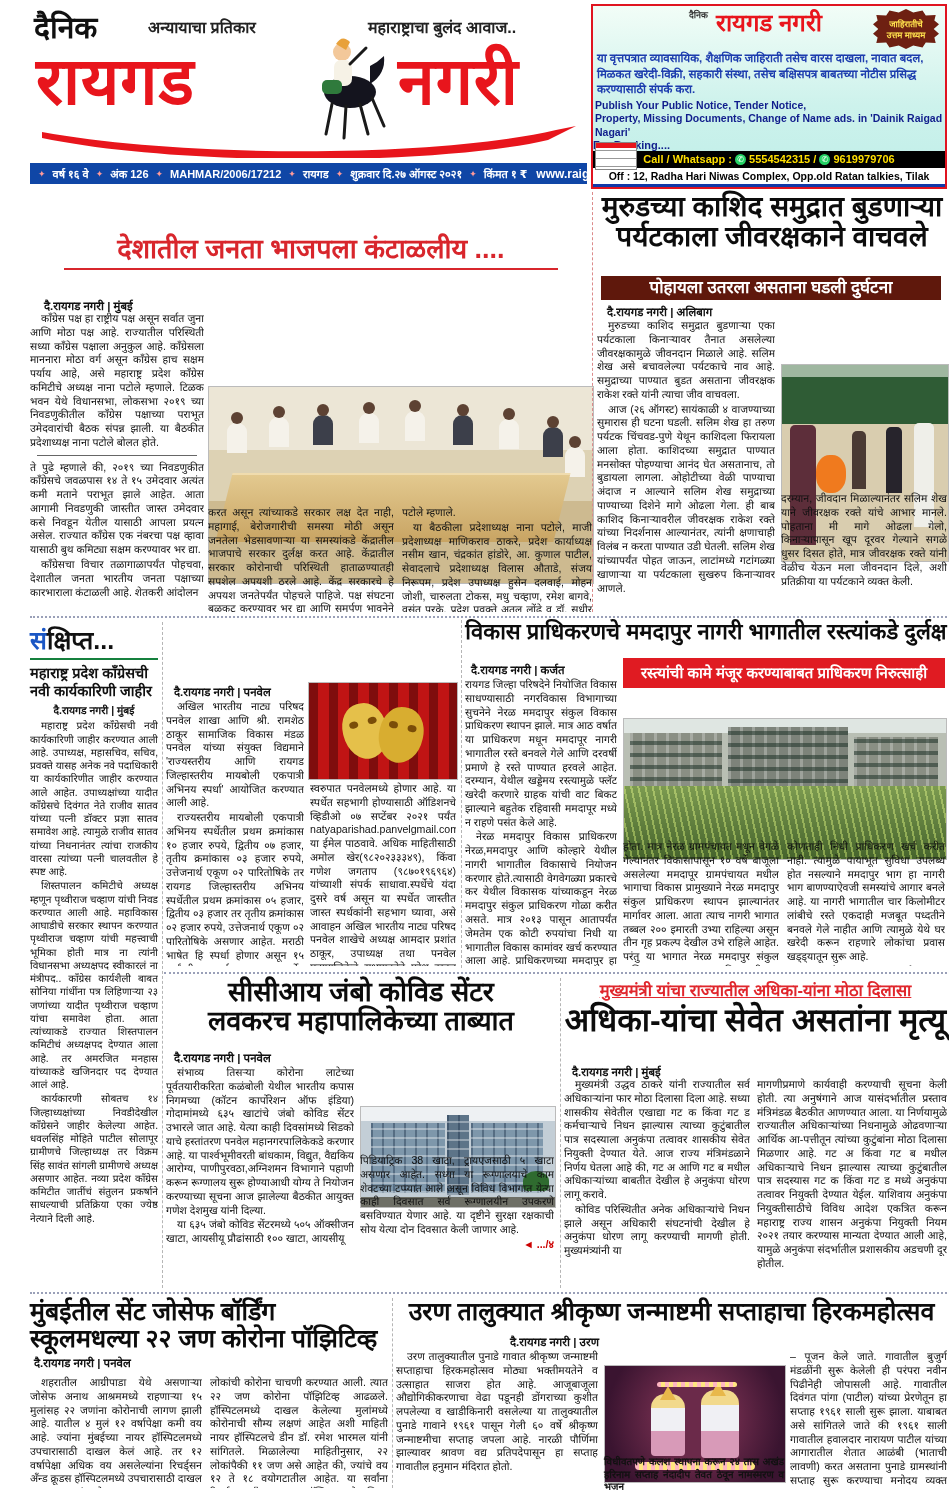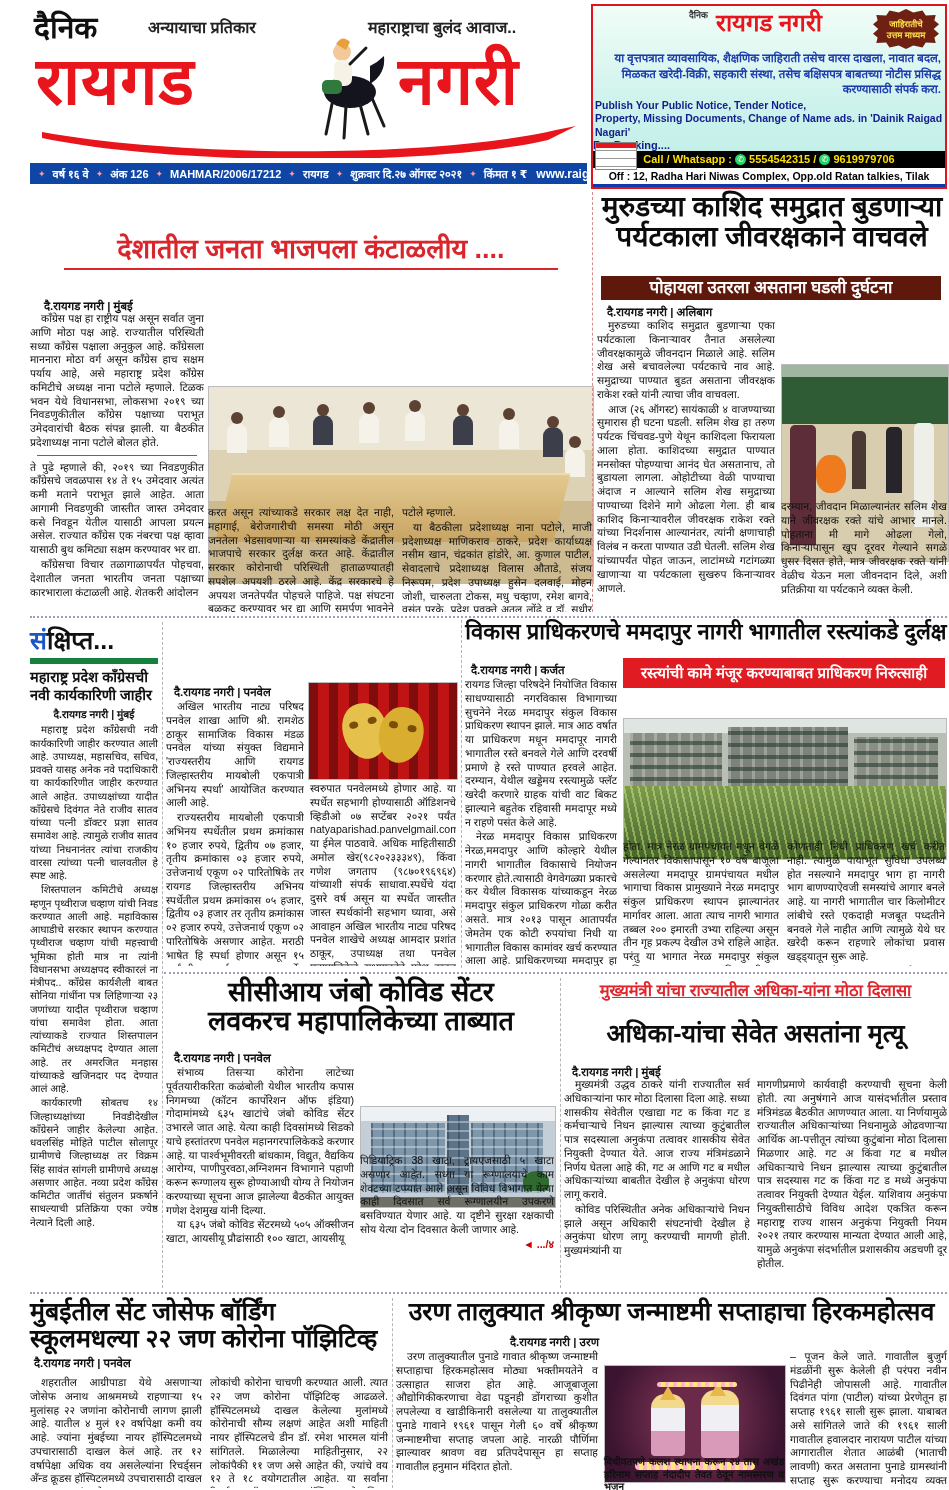--- a/index.html
+++ b/index.html
@@ -16,21 +16,21 @@
   .infobar .site{margin-left:2px;font-size:12px;}
   
   .adbox{border:2px solid #e01420;background:linear-gradient(180deg,#f2fdf7 0%,#cdf2ec 55%,#bfeee8 100%);
          overflow:hidden;}
   .adbox .minihead{text-align:center;position:relative;height:44px;}
   .adbox .mini-daily{font-size:9px;font-weight:700;color:#333;position:absolute;left:96px;top:2px;}
   .adbox .mini-title{font-size:24px;font-weight:800;color:#e8151c;line-height:1.4;}
   .badge{position:absolute;right:6px;top:3px;width:66px;height:40px;background:#6e2012;color:#ffe14d;
          font-size:8.5px;font-weight:700;display:flex;flex-direction:column;align-items:center;justify-content:center;
          clip-path:polygon(50% 0,61% 9%,75% 4%,80% 16%,95% 15%,93% 29%,100% 38%,92% 50%,100% 62%,93% 71%,95% 85%,80% 84%,75% 96%,61% 91%,50% 100%,39% 91%,25% 96%,20% 84%,5% 85%,7% 71%,0 62%,8% 50%,0 38%,7% 29%,5% 15%,20% 16%,25% 4%,39% 9%);}
-  .ad-mr{font-size:11.5px;font-weight:700;color:#1c3cae;text-align:right;line-height:1.35;margin:1px 4px;}
+  .ad-mr{font-size:11.5px;font-weight:700;color:#1c3cae;text-align:left;line-height:1.35;margin:1px 4px;}
   .ad-en{font-size:10.5px;font-weight:700;color:#101d8c;text-align:left;line-height:1.3;margin:0 2px;}
   .ad-book{font-size:11px;font-weight:700;color:#101d8c;text-align:left;}
   .callbar{background:#000;color:#ffdf00;font-size:11px;font-weight:700;text-align:center;height:17px;line-height:17px;position:relative;}
   .wa{display:inline-block;width:11px;height:11px;border-radius:50%;background:#25d366;color:#fff;
       font-size:8px;line-height:11px;text-align:center;vertical-align:1px;}
   .npthumb{position:absolute;left:2px;top:-9px;width:40px;height:26px;background:#fff;border:1px solid #888;
            background-image:linear-gradient(#e8151c 0 5px,transparent 5px),repeating-linear-gradient(#0000 0 7px,#999 7px 8px);}
   .addrbar{background:#fff;color:#000;font-size:10.5px;font-weight:700;text-align:center;height:16px;line-height:16px;}
   .webbar{background:#1238a8;color:#fff;font-size:11px;font-weight:700;text-align:center;height:18px;line-height:18px;}
   
@@ -194,29 +194,29 @@
       <p>मुरुडच्या काशिद समुद्रात बुडणाऱ्या एका पर्यटकाला किनाऱ्यावर तैनात असलेल्या जीवरक्षकामुळे जीवनदान मिळाले आहे. सलिम शेख असे बचावलेल्या पर्यटकाचे नाव आहे. समुद्राच्या पाण्यात बुडत असताना जीवरक्षक राकेश रक्ते यांनी त्याचा जीव वाचवला.</p>
       <p>आज (२६ ऑगस्ट) सायंकाळी ४ वाजण्याच्या सुमारास ही घटना घडली. सलिम शेख हा तरुण पर्यटक चिंचवड-पुणे येथून काशिदला फिरायला आला होता. काशिदच्या समुद्रात पाण्यात मनसोक्त पोहण्याचा आनंद घेत असतानाच, तो बुडायला लागला. ओहोटीच्या वेळी पाण्याचा अंदाज न आल्याने सलिम शेख समुद्राच्या पाण्याच्या दिशेने मागे ओढला गेला. ही बाब काशिद किनाऱ्यावरील जीवरक्षक राकेश रक्ते यांच्या निदर्शनास आल्यानंतर, त्यांनी क्षणाचाही विलंब न करता पाण्यात उडी घेतली. सलिम शेख यांच्यापर्यंत पोहत जाऊन, लाटांमध्ये गटांगळ्या खाणाऱ्या या पर्यटकाला सुखरुप किनाऱ्यावर आणले.</p>
     </div>
     <div class="ph ph-beach abs" style="left:184px;top:112px;width:166px;height:196px;">
       <span class="bfig" style="left:8px;top:60px;width:26px;height:120px;background:#5d2e3a;"></span>
       <span class="bfig" style="left:70px;top:66px;width:14px;height:58px;"></span>
       <span class="bfig" style="left:104px;top:62px;width:16px;height:66px;background:#27242c;"></span>
       <span class="bfig" style="left:132px;top:58px;width:20px;height:104px;background:#efefe9;"></span>
       <span class="bjacket" style="left:34px;top:90px;"></span>
     </div>
-    <div class="col abs" style="left:184px;top:308px;width:166px;height:108px;">
+    <div class="col abs" style="left:184px;top:300px;width:166px;height:108px;">
       <p class="ni">दरम्यान, जीवदान मिळाल्यानंतर सलिम शेख याने जीवरक्षक रक्ते यांचे आभार मानले. पोहताना मी मागे ओढला गेलो, किनाऱ्यापासून खूप दूरवर गेल्याने सगळे धुसर दिसत होते, मात्र जीवरक्षक रक्ते यांनी वेळीच येऊन मला जीवनदान दिले, अशी प्रतिक्रीया या पर्यटकाने व्यक्त केली.</p>
     </div>
   </div>
 
   <div class="abs hdiv" style="left:30px;top:616px;width:917px;"></div>
 
   <div class="abs" style="left:30px;top:622px;width:128px;height:666px;">
-    <div style="font-size:25px;font-weight:800;border-bottom:6px solid #15803d;padding-bottom:2px;">
+    <div style="font-size:25px;font-weight:800;border-bottom:2px solid #15803d;padding-bottom:2px;">
       <span style="color:#1a56c4;">सं</span><span>क्षिप्त...</span>
     </div>
     <div style="font-size:14.5px;font-weight:800;line-height:1.25;margin-top:4px;">महाराष्ट्र प्रदेश काँग्रेसची नवी कार्यकारिणी जाहीर</div>
     <div class="byline" style="text-align:center;margin:3px 0 2px;font-size:10.5px;">दै.रायगड नगरी | मुंबई</div>
     <div class="col" style="font-size:10.2px;height:560px;">
       <p>महाराष्ट्र प्रदेश काँग्रेसची नवी कार्यकारिणी जाहीर करण्यात आली आहे. उपाध्यक्ष, महासचिव, सचिव, प्रवक्ते यासह अनेक नवे पदाधिकारी या कार्यकारिणीत जाहीर करण्यात आले आहेत. उपाध्यक्षांच्या यादीत काँग्रेसचे दिवंगत नेते राजीव सातव यांच्या पत्नी डॉक्टर प्रज्ञा सातव समावेश आहे. त्यामुळे राजीव सातव यांच्या निधनानंतर त्यांचा राजकीय वारसा त्यांच्या पत्नी चालवतील हे स्पष्ट आहे.</p>
       <p>शिस्तपालन कमिटीचे अध्यक्ष म्हणून पृथ्वीराज चव्हाण यांची निवड करण्यात आली आहे. महाविकास आघाडीचे सरकार स्थापन करण्यात पृथ्वीराज चव्हाण यांची महत्त्वाची भूमिका होती मात्र ना त्यांनी विधानसभा अध्यक्षपद स्वीकारलं ना मंत्रीपद.. काँग्रेस कार्यशैली बाबत सोनिया गांधींना पत्र लिहिणाऱ्या २३ जणांच्या यादीत पृथ्वीराज चव्हाण यांचा समावेश होता. आता त्यांच्याकडे राज्यात शिस्तपालन कमिटीचं अध्यक्षपद देण्यात आला आहे. तर अमरजित मनहास यांच्याकडे खजिनदार पद देण्यात आलं आहे.</p>
       <p>कार्यकारणी सोबतच १४ जिल्हाध्यक्षांच्या निवडीदेखील काँग्रेसने जाहीर केलेल्या आहेत. धवलसिंह मोहिते पाटील सोलापूर ग्रामीणचे जिल्हाध्यक्ष तर विक्रम सिंह सावंत सांगली ग्रामीणचे अध्यक्ष असणार आहेत. नव्या प्रदेश काँग्रेस कमिटीत जातींचं संतुलन प्रकर्षाने साधल्याची प्रतिक्रिया एका ज्येष्ठ नेत्याने दिली आहे.</p>
     </div>
   </div>
@@ -289,21 +289,21 @@
     <div class="col abs" style="left:194px;top:176px;width:194px;height:132px;">
       <p class="ni">पिडियाट्रिक 38 खाटा, ट्रायएजसाठी ५ खाटा असणार आहेत. सध्या या रूग्णालयाचे काम शेवटच्या टप्प्यात आले असून विविध विभागात येत्या काही दिवसात सर्व रूग्णालयीन उपकरणे बसविण्यात येणार आहे. या दृष्टीने सुरक्षा रक्षकाची सोय येत्या दोन दिवसात केली जाणार आहे.</p>
       <p class="ni" style="text-align:right;"><span class="cont">◄</span> <span class="cont">.../४</span></p>
     </div>
   </div>
 
   <div class="abs vsep" style="left:560px;top:978px;height:310px;"></div>
 
   <div class="abs" style="left:564px;top:978px;width:383px;height:310px;">
     <div style="font-size:16.5px;font-weight:800;color:#e0262c;text-align:center;text-decoration:underline;">मुख्यमंत्री यांचा राज्यातील अधिका-यांना मोठा दिलासा</div>
-    <div class="headline" style="font-size:25px;margin-top:19px;">
+    <div class="headline" style="font-size:32px;margin-top:2px;">
       <span>अधिका-यांचा सेवेत असतांना मृत्यू</span><br>
     </div>
     <div class="byline abs" style="left:4px;top:86px;">दै.रायगड नगरी | मुंबई</div>
     <div class="col abs" style="left:0;top:100px;width:186px;height:210px;">
       <p>मुख्यमंत्री उद्धव ठाकरे यांनी राज्यातील सर्व अधिकाऱ्यांना फार मोठा दिलासा दिला आहे. सध्या शासकीय सेवेतील एखाद्या गट क किंवा गट ड कर्मचाऱ्याचे निधन झाल्यास त्याच्या कुटुंबातील पात्र सदस्याला अनुकंपा तत्वावर शासकीय सेवेत नियुक्ती देण्यात येते. आज राज्य मंत्रिमंडळाने निर्णय घेतला आहे की, गट अ आणि गट ब मधील अधिकाऱ्यांच्या बाबतीत देखील हे अनुकंपा धोरण लागू करावे.</p>
       <p>कोविड परिस्थितीत अनेक अधिकाऱ्यांचे निधन झाले असून अधिकारी संघटनांची देखील हे अनुकंपा धोरण लागू करण्याची मागणी होती. मुख्यमंत्र्यांनी या</p>
     </div>
     <div class="col abs" style="left:193px;top:100px;width:190px;height:210px;">
       <p class="ni">मागणीप्रमाणे कार्यवाही करण्याची सूचना केली होती. त्या अनुषंगाने आज यासंदर्भातील प्रस्ताव मंत्रिमंडळ बैठकीत आणण्यात आला. या निर्णयामुळे राज्यातील अधिकाऱ्यांच्या निधनामुळे ओढवणाऱ्या आर्थिक आ-पत्तीतून त्यांच्या कुटुंबांना मोठा दिलासा मिळणार आहे. गट अ किंवा गट ब मधील अधिकाऱ्याचे निधन झाल्यास त्याच्या कुटुंबातील पात्र सदस्यास गट क किंवा गट ड मध्ये अनुकंपा तत्वावर नियुक्ती देण्यात येईल. याशिवाय अनुकंपा नियुक्तीसाठीचे विविध आदेश एकत्रित करून महाराष्ट्र राज्य शासन अनुकंपा नियुक्ती नियम २०२१ तयार करण्यास मान्यता देण्यात आली आहे, यामुळे अनुकंपा संदर्भातील प्रशासकीय अडचणी दूर होतील.</p>
     </div>

